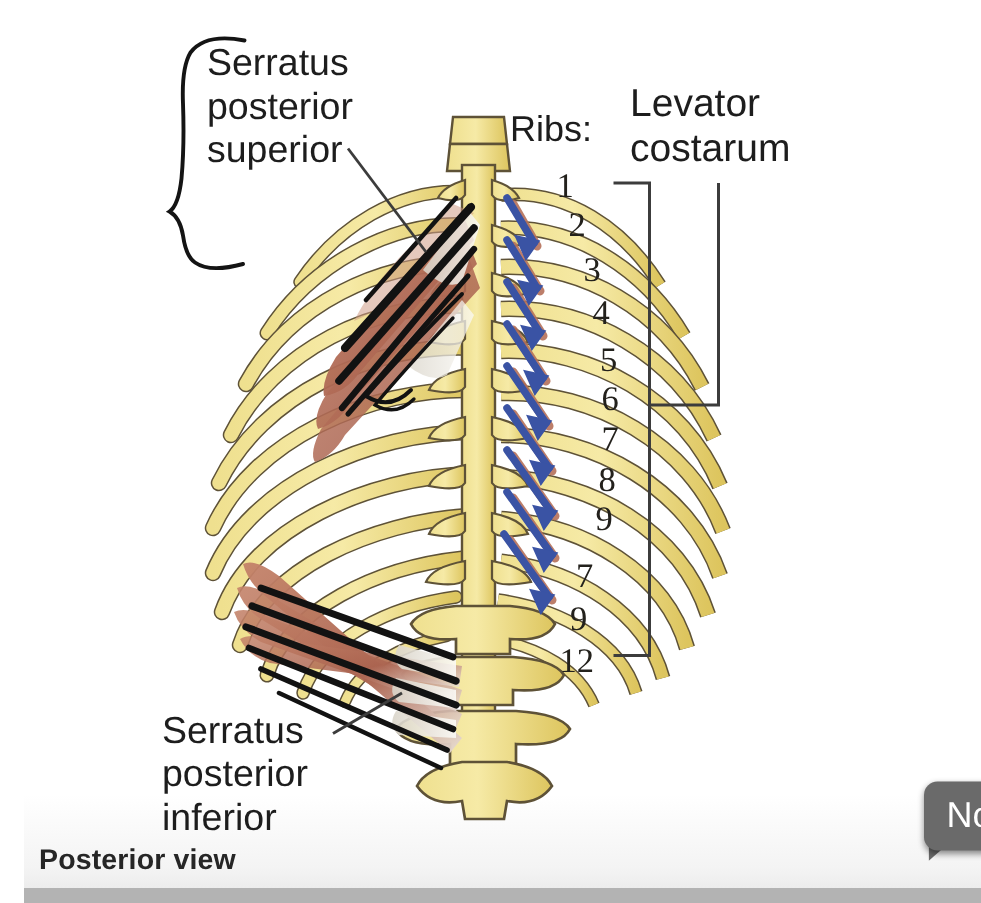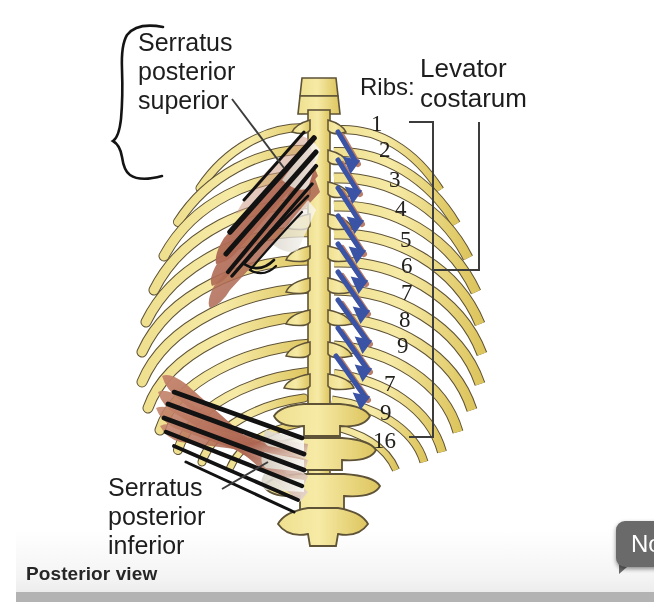--- a/index.html
+++ b/index.html
@@ -28,21 +28,21 @@
   }
   #label-sps {
     left: 122px; top: 28px;
     font-size: 25px;
   }
   #label-spi {
     left: 92px; top: 473px;
     font-size: 25px;
   }
   #label-ribs {
-    left: 344px; top: 73px;
+    left: 324px; top: 73px;
     font-size: 24px;
   }
   #label-levator {
     left: 404px; top: 53px;
     font-size: 26px;
     line-height: 1.16;
   }
   #caption {
     position: absolute;
     left: 0; right: 0; top: 563px;
@@ -327,21 +327,21 @@
   <div class="ribnum" style="left:363px; top:137px;">2</div>
   <div class="ribnum" style="left:373px; top:167px;">3</div>
   <div class="ribnum" style="left:379px; top:196px;">4</div>
   <div class="ribnum" style="left:384px; top:227px;">5</div>
   <div class="ribnum" style="left:385px; top:253px;">6</div>
   <div class="ribnum" style="left:385px; top:280px;">7</div>
   <div class="ribnum" style="left:383px; top:307px;">8</div>
   <div class="ribnum" style="left:381px; top:333px;">9</div>
   <div class="ribnum" style="left:368px; top:371px;">7</div>
   <div class="ribnum" style="left:364px; top:400px;">9</div>
-  <div class="ribnum" style="left:357px; top:428px;">16</div>
+  <div class="ribnum" style="left:357px; top:428px;">12</div>
 
   <div id="caption">Posterior view</div>
 
   <div id="tooltip-tail"></div>
   <div id="tooltip">
     <span>No</span>
   </div>
 
   <div id="bottombar"></div>
 </div>

